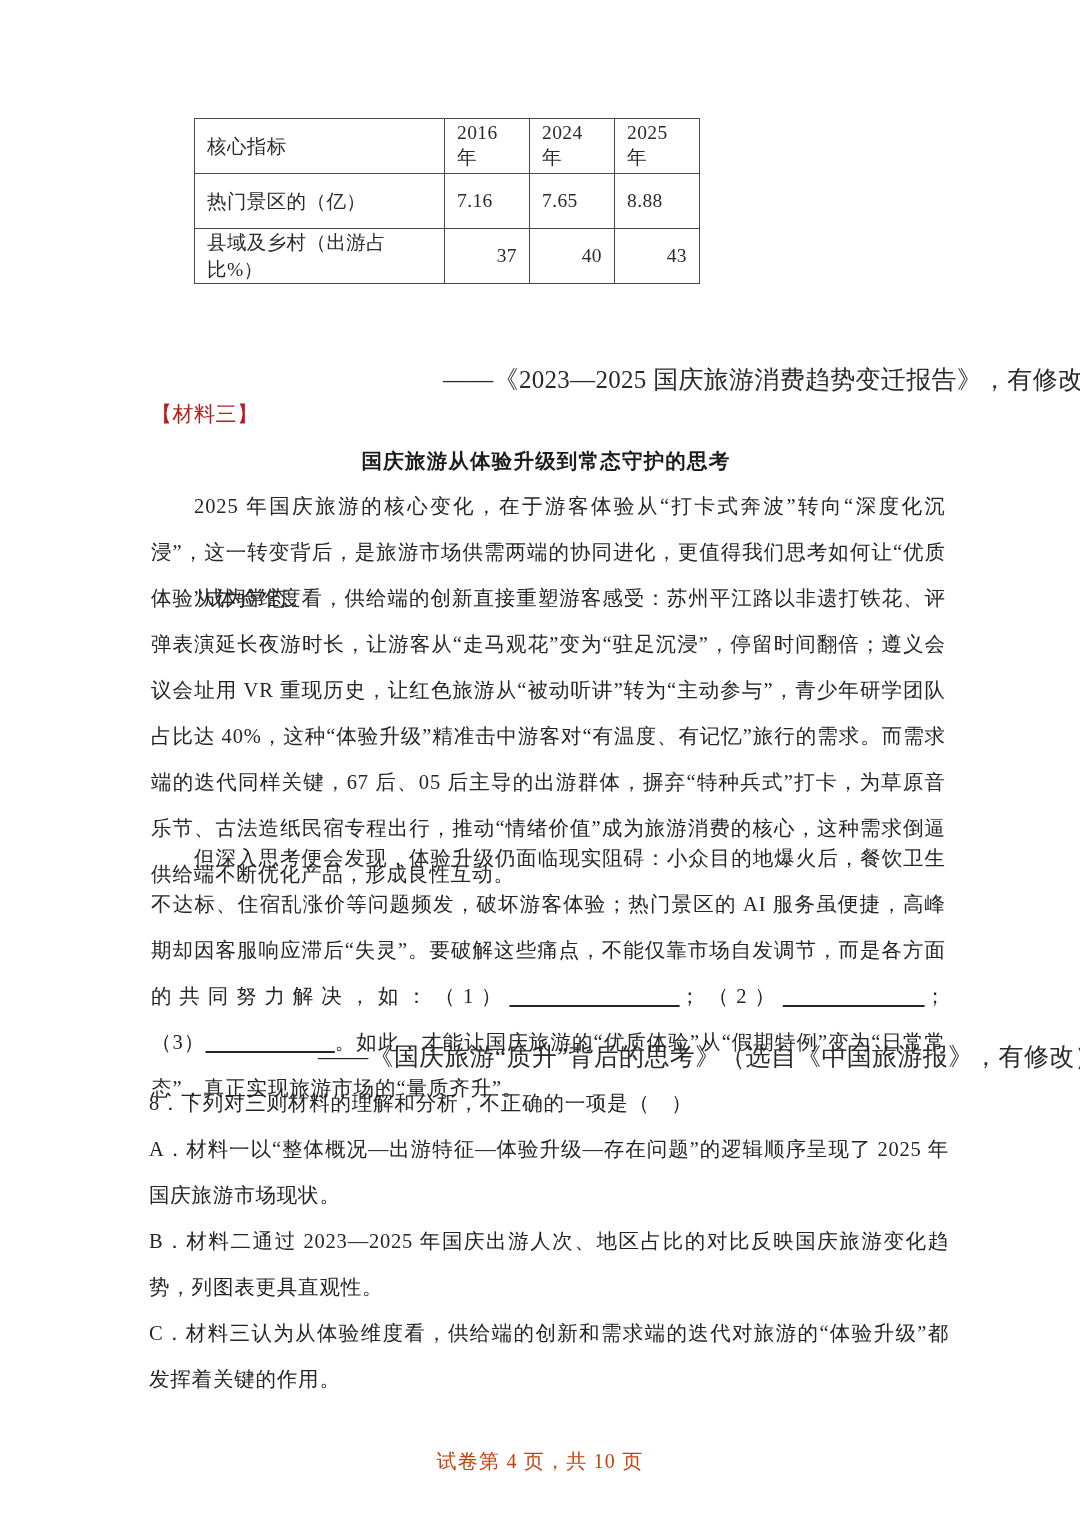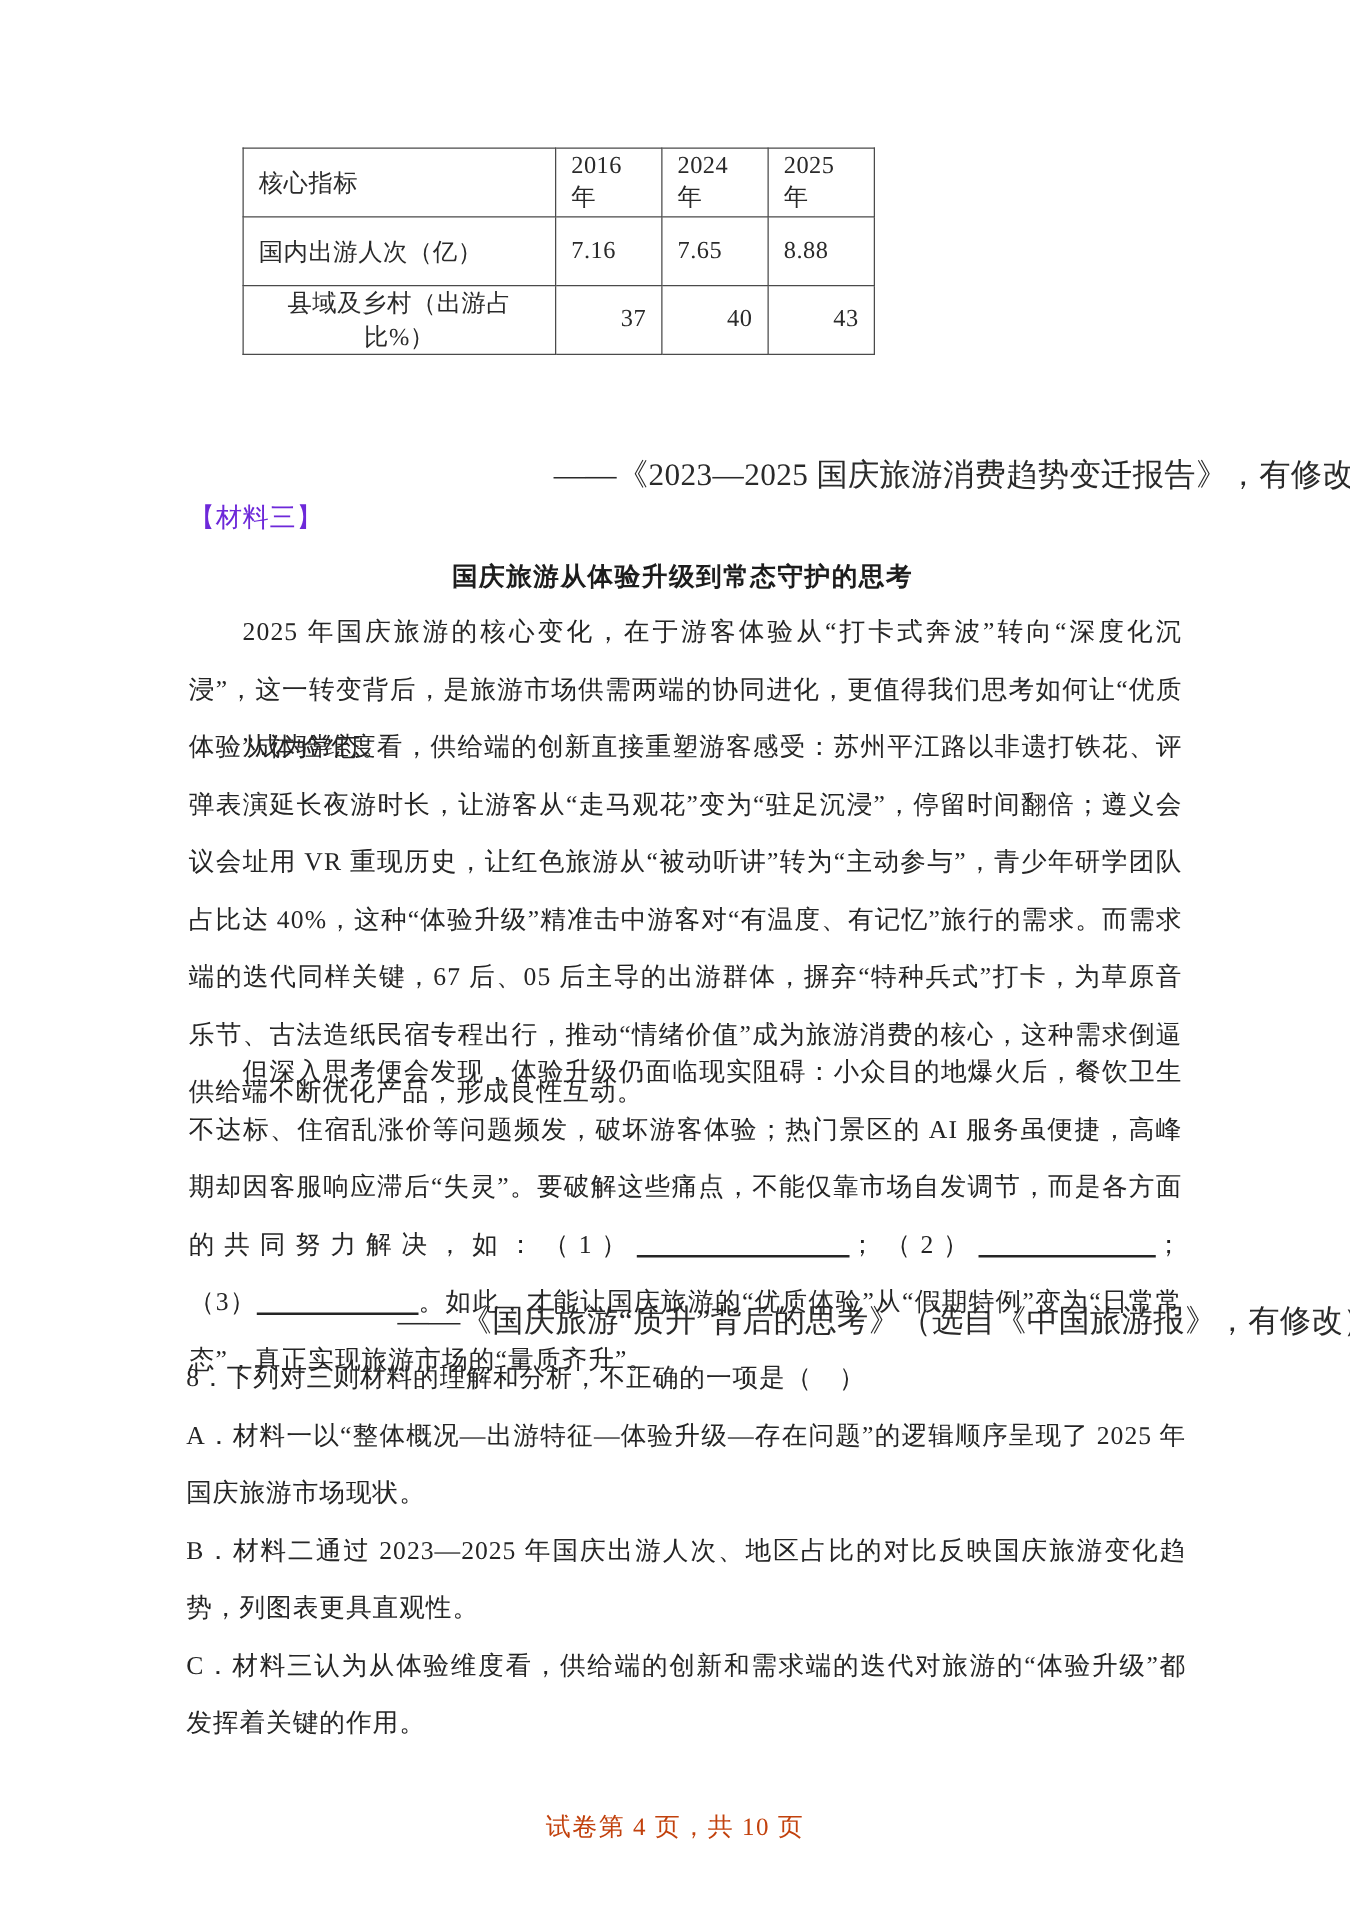--- a/index.html
+++ b/index.html
@@ -45,36 +45,36 @@
     letter-spacing: 0.4px;
     vertical-align: middle;
     color: #2a2a2a;
     font-family: "Liberation Serif", "DejaVu Serif", serif;
   }
   table.data-table col.c-label { width: 250px; }
   table.data-table col.c-yr    { width: 85px; }
 
   td.num-left  { text-align: left; }
   td.num-right { text-align: right; padding-right: 14px; }
-  td.lbl-right { text-align: center; padding-right: 8px; }
+  td.lbl-right { text-align: left; padding-right: 8px; }
 
   
   .src-line {
     position: absolute;
     font-size: 25px;
     letter-spacing: 0.3px;
     white-space: nowrap;
     color: #2a2a2a;
   }
   .mat-tag {
     position: absolute;
     left: 151px;
     font-size: 21px;
     letter-spacing: 0.5px;
-    color: #6d28d9;
+    color: #b91c1c;
   }
   .art-title {
     position: absolute;
     left: 151px;
     width: 790px;
     text-align: center;
     font-size: 20.5px;
     font-weight: bold;
     letter-spacing: 1.2px;
     color: #1d1d1d;
@@ -132,21 +132,21 @@
           <col class="c-yr">
       </colgroup>
       <tbody>
         <tr>
           <td>核心指标</td>
           <td>2016 年</td>
           <td>2024 年</td>
           <td>2025 年</td>
         </tr>
         <tr>
-          <td>国内出游人次（亿）</td>
+          <td>热门景区的（亿）</td>
           <td class="num-left">7.16</td>
           <td class="num-left">7.65</td>
           <td class="num-left">8.88</td>
         </tr>
         <tr>
           <td class="lbl-right">县域及乡村（出游占比%）</td>
           <td class="num-right">37</td>
           <td class="num-right">40</td>
           <td class="num-right">43</td>
         </tr>

